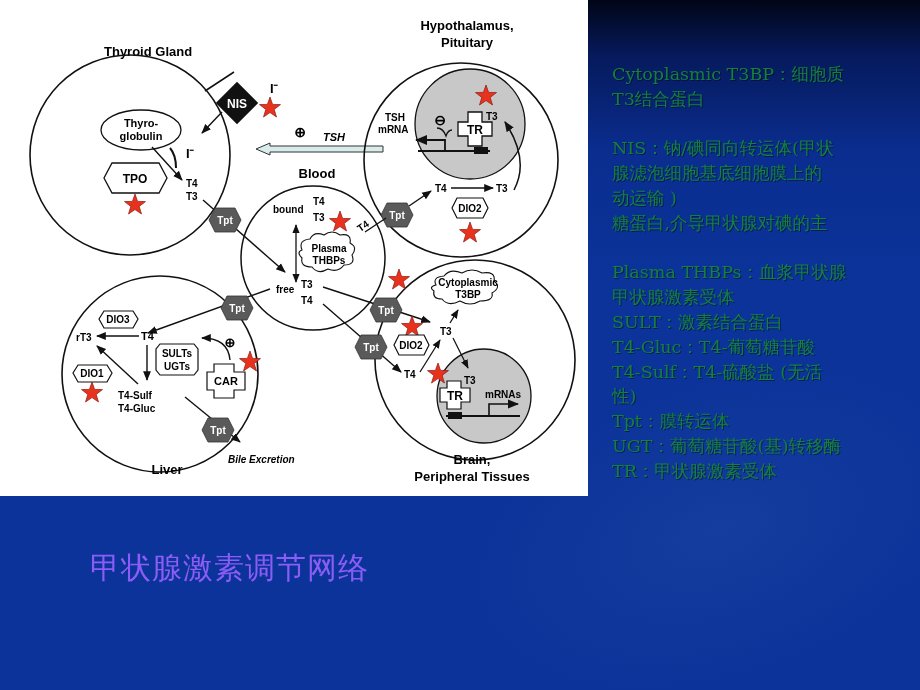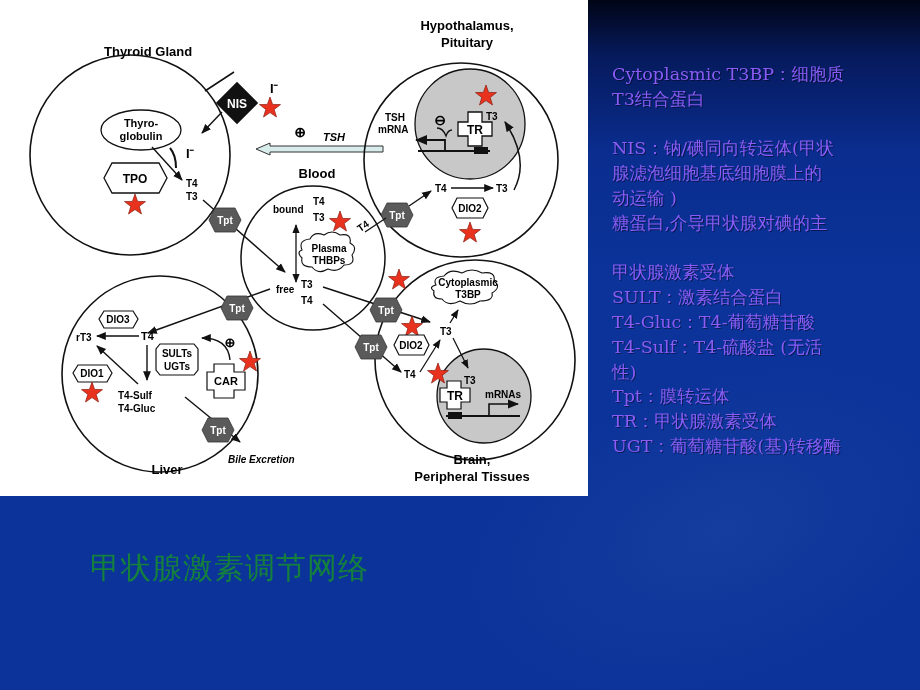--- a/index.html
+++ b/index.html
@@ -14,26 +14,26 @@
     background: radial-gradient(ellipse at center, rgba(40,80,170,0.35) 0%, rgba(20,50,150,0) 70%);
     transform: rotate(-18deg);
   }
   .diagram-panel {
     position:absolute; left:0; top:0; width:588px; height:496px; background:#ffffff;
   }
   .diagram-panel svg { position:absolute; left:0; top:0; }
   .slide-title {
     position:absolute; left:90px; top:548px;
     font-family: "DejaVu Sans", sans-serif;
-    font-size:30px; color:#15803d; letter-spacing:1px;
+    font-size:30px; color:#8b5cf6; letter-spacing:1px;
   }
   .glossary {
     position:absolute; left:612px; top:62px; width:300px;
     font-family: "DejaVu Serif", serif;
-    font-size:17.5px; line-height:24.8px; color:#8b5cf6;
+    font-size:17.5px; line-height:24.8px; color:#15803d;
     text-shadow: 1px 1px 0 rgba(0,0,0,0.45);
   }
   .glossary .line { white-space:nowrap; }
   .glossary .gap { height:24.8px; }
   text { font-family:"Liberation Sans", sans-serif; }
 </style>
 </head>
 <body>
 
 <div class="swoosh"></div>
@@ -238,21 +238,22 @@
 
 <div class="glossary">
   <div class="line">Cytoplasmic T3BP：细胞质</div>
   <div class="line">T3结合蛋白</div>
   <div class="gap"></div>
   <div class="line">NIS：钠/碘同向转运体(甲状</div>
   <div class="line">腺滤泡细胞基底细胞膜上的</div>
   <div class="line">动运输 )</div>
   <div class="line">糖蛋白,介导甲状腺对碘的主</div>
   <div class="gap"></div>
+  <div class="line">Plasma THBPs：血浆甲状腺</div>
   <div class="line">甲状腺激素受体</div>
   <div class="line">SULT：激素结合蛋白</div>
   <div class="line">T4-Gluc：T4-葡萄糖苷酸</div>
   <div class="line">T4-Sulf：T4-硫酸盐 (无活</div>
   <div class="line">性)</div>
   <div class="line">Tpt：膜转运体</div>
+  <div class="line">UGT：葡萄糖苷酸(基)转移酶</div>
   <div class="line">TR：甲状腺激素受体</div>
-  <div class="line">UGT：葡萄糖苷酸(基)转移酶</div>
 </div>
 
 </body></html>

